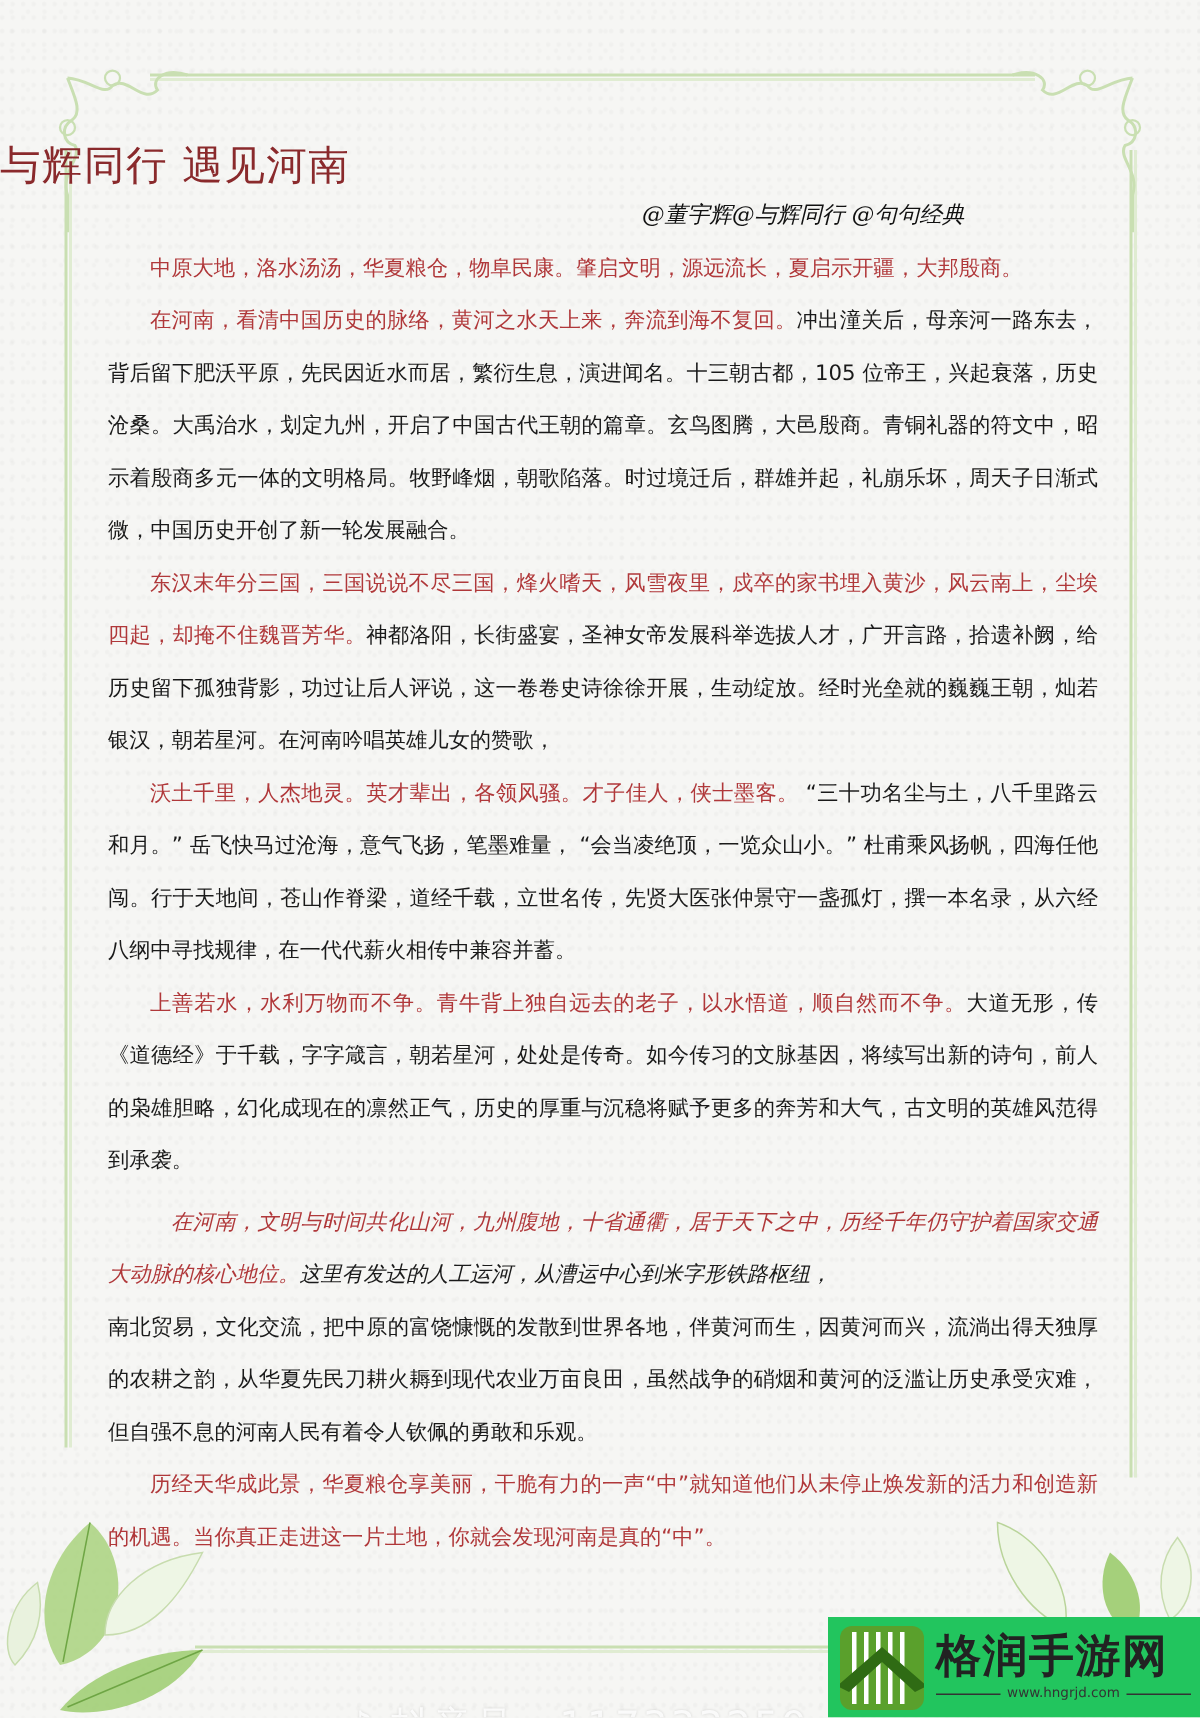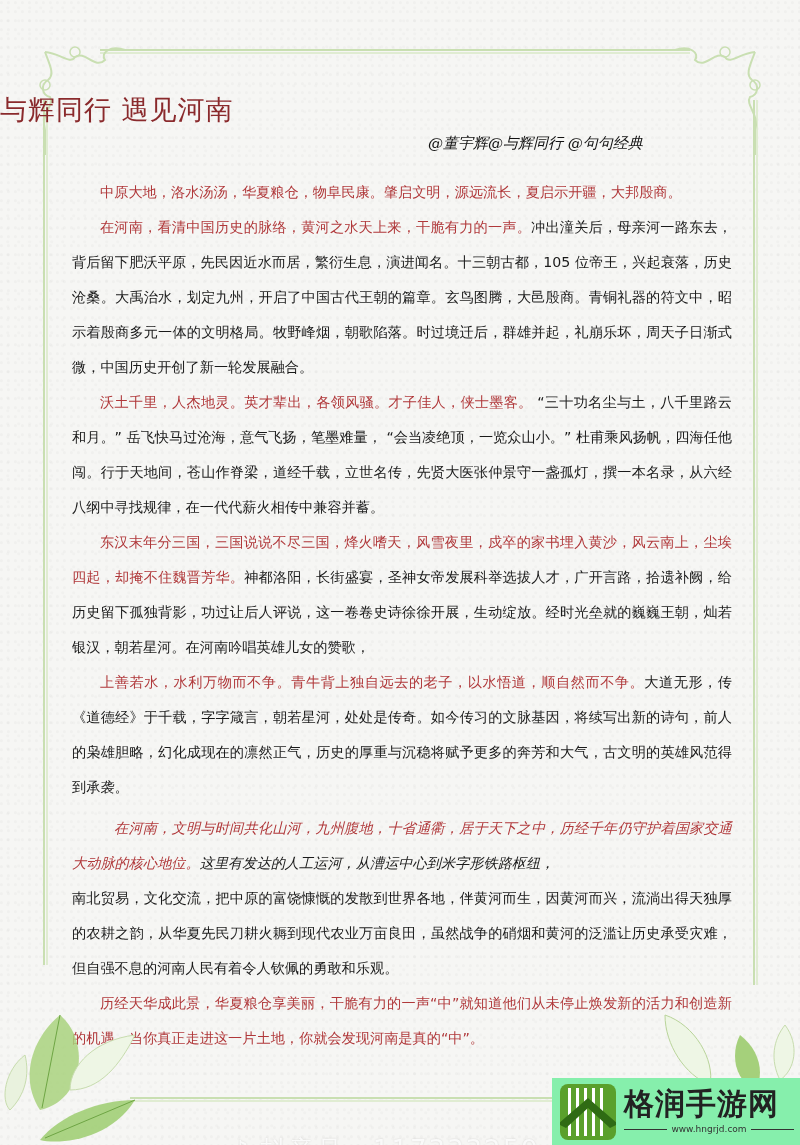--- a/index.html
+++ b/index.html
@@ -22,36 +22,36 @@
     position: absolute; left: 0; right: 0; top: 92px; 
     font-family: "DejaVu Serif", "Liberation Serif", serif;
     font-size: 27px; color: #8a2a2c; letter-spacing: 1px;
   }
   .authors {
     position: absolute; left: 428px; top: 134px;
     font-family: "DejaVu Serif", "Liberation Serif", serif;
     font-size: 15px; color: #111; font-style: italic;
   }
   .content {
-    position: absolute; left: 72px; top: 175px; width: 660px;
+    position: absolute; left: 72px; top: 162px; width: 660px;
     font-size: 14.2px; line-height: 35px; color: #1a1a1a;
   }
   .content p { margin: 0; text-align: justify; }
   .red { color: #b0383a; }
   .indent { text-indent: 28px; }
   .indent2 { text-indent: 42px; font-style: italic; }
   .leaves { position: absolute; }
   .watermark {
     position: absolute; left: 232px; top: 1090px;
     font-size: 26px; color: rgba(255,255,255,0.85);
     text-shadow: 0 0 2px rgba(0,0,0,0.15); letter-spacing: 2px; margin-top: 43px;
   }
   .logo-box {
     position: absolute; left: 552px; top: 1078px; width: 248px; height: 67px;
-    background: #86efac;
+    background: #22c55e;
   }
   .logo-icon { position: absolute; left: 8px; top: 6px; width: 56px; height: 56px; }
   .logo-text {
     position: absolute; left: 72px; top: 6px; font-size: 30px; color: #222;
     letter-spacing: 1px; font-weight: bold;
   }
   .logo-url {
     position: absolute; left: 72px; top: 46px; width: 170px; font-size: 9px; color: #333;
     display: flex; align-items: center; gap: 4px;
   }
@@ -77,27 +77,27 @@
 </svg>
 
 <div class="title">与辉同行  遇见河南</div>
 <div class="authors">@董宇辉@与辉同行  @句句经典</div>
 
 <div class="content">
   <p class="indent">
     <span class="red">中原大地，洛水汤汤，华夏粮仓，物阜民康。肇启文明，源远流长，夏启示开疆，大邦殷商。</span>
   </p>
   <p class="indent">
-    <span class="red">在河南，看清中国历史的脉络，黄河之水天上来，干脆有力的一声。</span><span>冲出潼关后，母亲河一路东去，背后留下肥沃平原，先民因近水而居，繁衍生息，演进闻名。十三朝古都，105 位帝王，兴起衰落，历史沧桑。大禹治水，划定九州，开启了中国古代王朝的篇章。玄鸟图腾，大邑殷商。青铜礼器的符文中，昭示着殷商多元一体的文明格局。牧野峰烟，朝歌陷落。时过境迁后，群雄并起，礼崩乐坏，周天子日渐式微，中国历史开创了新一轮发展融合。</span>
+    <span class="red">在河南，看清中国历史的脉络，黄河之水天上来，奔流到海不复回。</span><span>冲出潼关后，母亲河一路东去，背后留下肥沃平原，先民因近水而居，繁衍生息，演进闻名。十三朝古都，105 位帝王，兴起衰落，历史沧桑。大禹治水，划定九州，开启了中国古代王朝的篇章。玄鸟图腾，大邑殷商。青铜礼器的符文中，昭示着殷商多元一体的文明格局。牧野峰烟，朝歌陷落。时过境迁后，群雄并起，礼崩乐坏，周天子日渐式微，中国历史开创了新一轮发展融合。</span>
+  </p>
+  <p class="indent">
+    <span class="red">东汉末年分三国，三国说说不尽三国，烽火嗜天，风雪夜里，戍卒的家书埋入黄沙，风云南上，尘埃四起，却掩不住魏晋芳华。</span><span>神都洛阳，长街盛宴，圣神女帝发展科举选拔人才，广开言路，拾遗补阙，给历史留下孤独背影，功过让后人评说，这一卷卷史诗徐徐开展，生动绽放。经时光垒就的巍巍王朝，灿若银汉，朝若星河。在河南吟唱英雄儿女的赞歌，</span>
   </p>
   <p class="indent">
     <span class="red">沃土千里，人杰地灵。英才辈出，各领风骚。才子佳人，侠士墨客。</span><span> “三十功名尘与土，八千里路云和月。” 岳飞快马过沧海，意气飞扬，笔墨难量， “会当凌绝顶，一览众山小。” 杜甫乘风扬帆，四海任他闯。行于天地间，苍山作脊梁，道经千载，立世名传，先贤大医张仲景守一盏孤灯，撰一本名录，从六经八纲中寻找规律，在一代代薪火相传中兼容并蓄。</span>
-  </p>
-  <p class="indent">
-    <span class="red">东汉末年分三国，三国说说不尽三国，烽火嗜天，风雪夜里，戍卒的家书埋入黄沙，风云南上，尘埃四起，却掩不住魏晋芳华。</span><span>神都洛阳，长街盛宴，圣神女帝发展科举选拔人才，广开言路，拾遗补阙，给历史留下孤独背影，功过让后人评说，这一卷卷史诗徐徐开展，生动绽放。经时光垒就的巍巍王朝，灿若银汉，朝若星河。在河南吟唱英雄儿女的赞歌，</span>
   </p>
   <p class="indent">
     <span class="red">上善若水，水利万物而不争。青牛背上独自远去的老子，以水悟道，顺自然而不争。</span><span>大道无形，传《道德经》于千载，字字箴言，朝若星河，处处是传奇。如今传习的文脉基因，将续写出新的诗句，前人的枭雄胆略，幻化成现在的凛然正气，历史的厚重与沉稳将赋予更多的奔芳和大气，古文明的英雄风范得到承袭。</span>
   </p>
   <p class="indent2" style="margin-top:6px">
     <span class="red">在河南，文明与时间共化山河，九州腹地，十省通衢，居于天下之中，历经千年仍守护着国家交通大动脉的核心地位。</span><span>这里有发达的人工运河，从漕运中心到米字形铁路枢纽，</span>
   </p>
   <p>
     <span>南北贸易，文化交流，把中原的富饶慷慨的发散到世界各地，伴黄河而生，因黄河而兴，流淌出得天独厚的农耕之韵，从华夏先民刀耕火耨到现代农业万亩良田，虽然战争的硝烟和黄河的泛滥让历史承受灾难，但自强不息的河南人民有着令人钦佩的勇敢和乐观。</span>
   </p>

